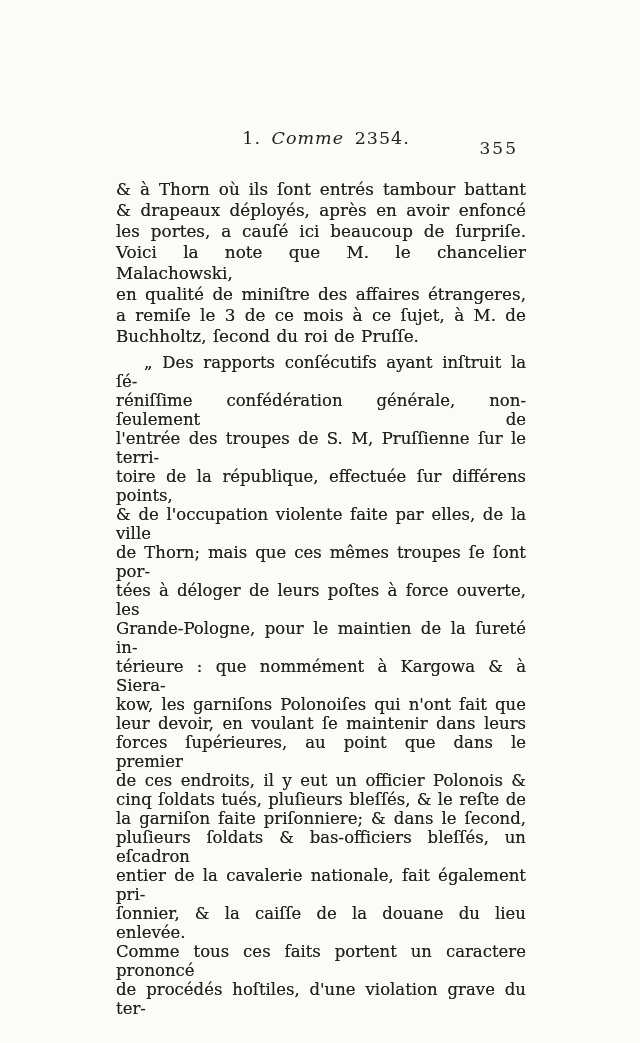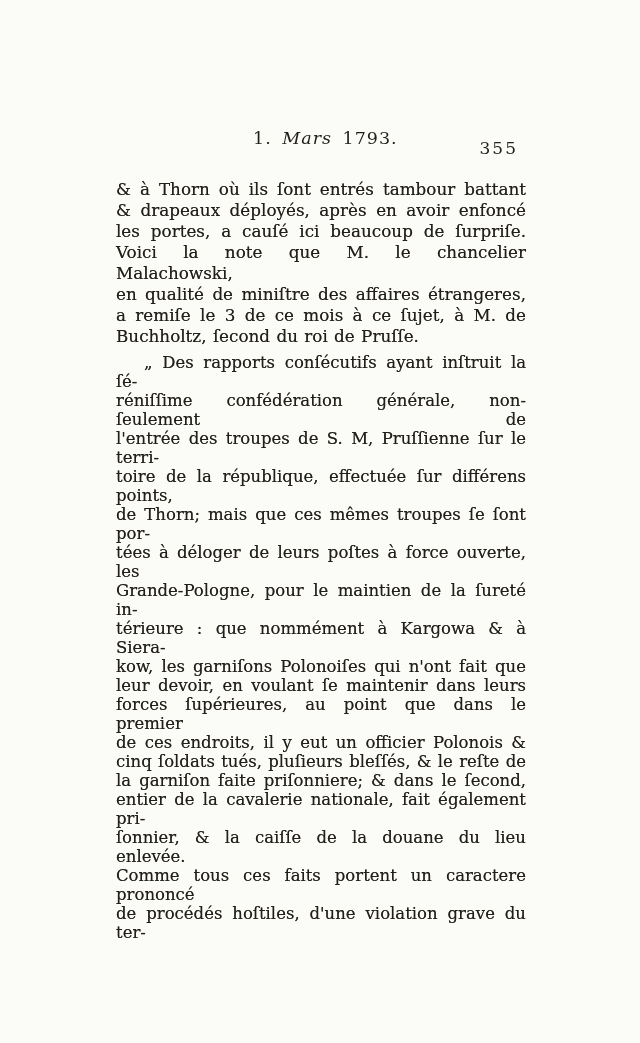--- a/index.html
+++ b/index.html
@@ -69,49 +69,51 @@
   .line.indent { text-indent: 28px; }
   .line.no-just { text-align-last: left; }
 </style>
 </head>
 <body>
 
 <div class="page">
   <div class="text-block">
 
     <div class="running-head">
-      <span class="running-date"><span>1.</span>&nbsp;<span class="month">Mars</span>&nbsp;<span>1793.</span></span>
+      <span class="running-date"><span>1.</span>&nbsp;<span class="month">Comme</span>&nbsp;<span>2354.</span></span>
       <span class="folio">355</span>
     </div>
 
     <div class="body-text">
         <div class="paragraph p1">
           <div class="line">&amp; à Thorn où ils ſont entrés tambour battant</div>
           <div class="line">&amp; drapeaux déployés, après en avoir enfoncé</div>
           <div class="line">les portes, a cauſé ici beaucoup de ſurpriſe.</div>
           <div class="line">Voici la note que M. le chancelier Malachowski,</div>
           <div class="line">en qualité de miniſtre des affaires étrangeres,</div>
           <div class="line">a remiſe le 3 de ce mois à ce ſujet, à M. de</div>
           <div class="line no-just">Buchholtz, ſecond du roi de Pruſſe.</div>
         </div>
         <div class="paragraph p2">
           <div class="line indent">„ Des rapports conſécutifs ayant inſtruit la ſé-</div>
           <div class="line">réniſſime confédération générale, non-ſeulement de</div>
           <div class="line">l'entrée des troupes de S. M, Pruſſienne ſur le terri-</div>
           <div class="line">toire de la république, effectuée ſur différens points,</div>
+          <div class="line">&amp; de l'occupation violente faite par elles, de la ville</div>
           <div class="line">de Thorn; mais que ces mêmes troupes ſe ſont por-</div>
           <div class="line">tées à déloger de leurs poſtes à force ouverte, les</div>
           <div class="line">Grande-Pologne, pour le maintien de la ſureté in-</div>
           <div class="line">térieure : que nommément à Kargowa &amp; à Siera-</div>
           <div class="line">kow, les garniſons Polonoiſes qui n'ont fait que</div>
           <div class="line">leur devoir, en voulant ſe maintenir dans leurs</div>
           <div class="line">forces ſupérieures, au point que dans le premier</div>
           <div class="line">de ces endroits, il y eut un officier Polonois &amp;</div>
           <div class="line">cinq ſoldats tués, pluſieurs bleſſés, &amp; le reſte de</div>
           <div class="line">la garniſon faite priſonniere; &amp; dans le ſecond,</div>
+          <div class="line">pluſieurs ſoldats &amp; bas-officiers bleſſés, un eſcadron</div>
           <div class="line">entier de la cavalerie nationale, fait également pri-</div>
           <div class="line">ſonnier, &amp; la caiſſe de la douane du lieu enlevée.</div>
           <div class="line">Comme tous ces faits portent un caractere prononcé</div>
           <div class="line">de procédés hoſtiles, d'une violation grave du ter-</div>
         </div>
       </div>
 
   </div>
 </div>
 

